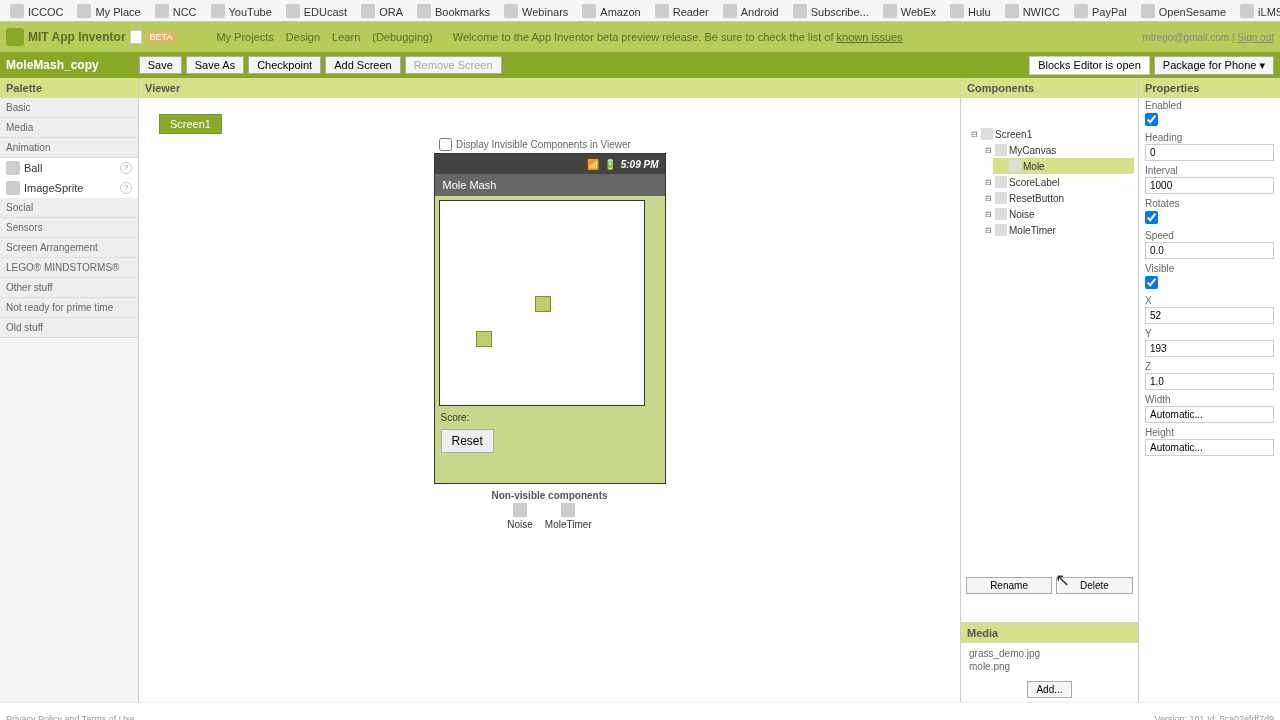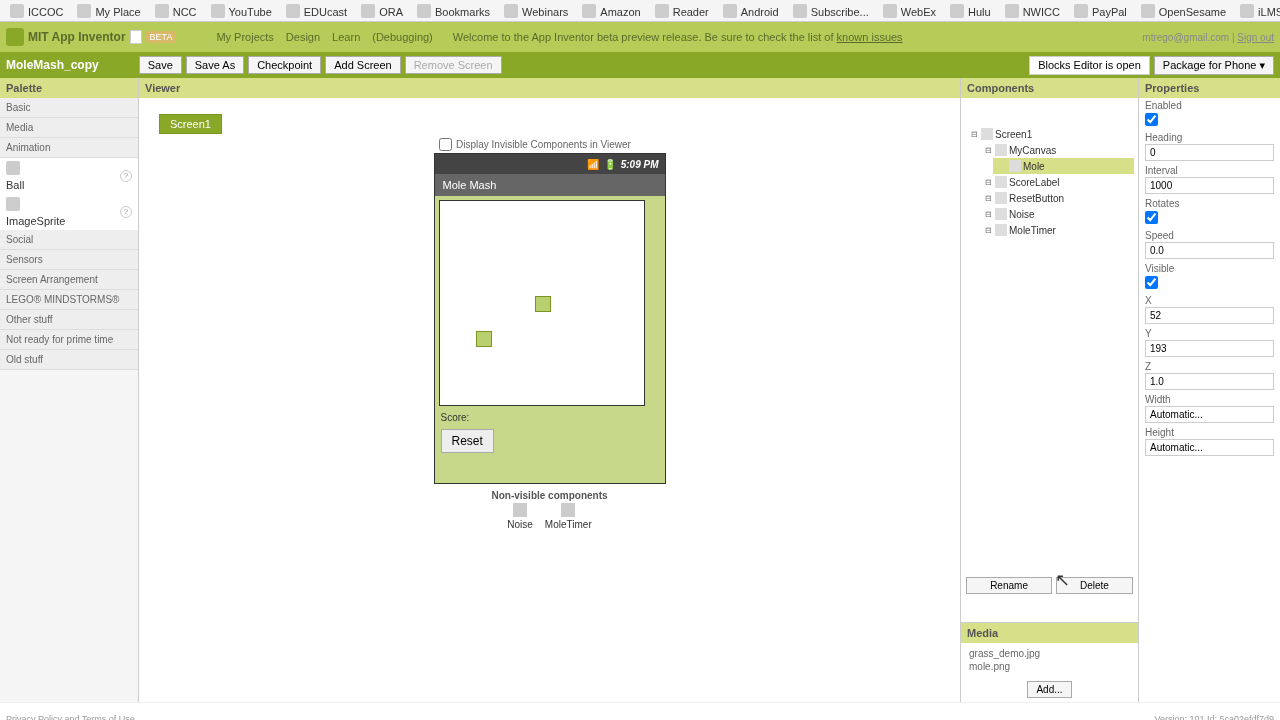--- a/index.html
+++ b/index.html
@@ -25,21 +25,21 @@
 .toolbar-buttons { display: flex; gap: 4px; }
 .toolbar-btn { background: #f5f5f5; border: 1px solid #aaa; padding: 2px 8px; font-size: 11px; cursor: pointer; }
 .toolbar-btn.status { background: #fff; border-color: #ccc; }
 
 .main-container { display: flex; height: calc(720px - 22px - 30px - 26px - 18px); }
 
 .palette { width: 139px; background: #f5f5f5; border-right: 1px solid #ccc; }
 .panel-header { background: #d5e088; padding: 4px 6px; font-weight: bold; font-size: 11px; color: #555; }
 .palette-category { background: #eee; padding: 4px 6px; border-bottom: 1px solid #ddd; font-size: 10px; cursor: pointer; color: #666; }
 .palette-item { display: flex; align-items: center; justify-content: space-between; padding: 3px 6px; background: #fff; cursor: pointer; }
-.palette-item-left { display: flex; align-items: flex-start; gap: 4px; flex-direction: column; }
+.palette-item-left { display: flex; align-items: center; gap: 4px; }
 .palette-icon { width: 14px; height: 14px; background: #ccc; border-radius: 2px; }
 .palette-help { width: 12px; height: 12px; border: 1px solid #ccc; border-radius: 50%; font-size: 8px; text-align: center; line-height: 10px; color: #999; }
 
 .viewer { flex: 1; background: #fff; padding: 0; }
 .viewer .panel-header { margin-bottom: 6px; }
 .viewer-content { padding: 10px 20px; }
 .screen-tab { display: inline-block; background: #8aa827; color: #fff; padding: 3px 10px; font-size: 11px; border: 1px solid #7a9520; }
 .display-check { margin-top: 4px; display: flex; align-items: center; gap: 4px; font-size: 10px; color: #666; margin-left: 280px; }
 
 .phone-frame { width: 232px; margin: 2px auto 0; border: 1px solid #333; background: #c8d88a; position: relative; }

